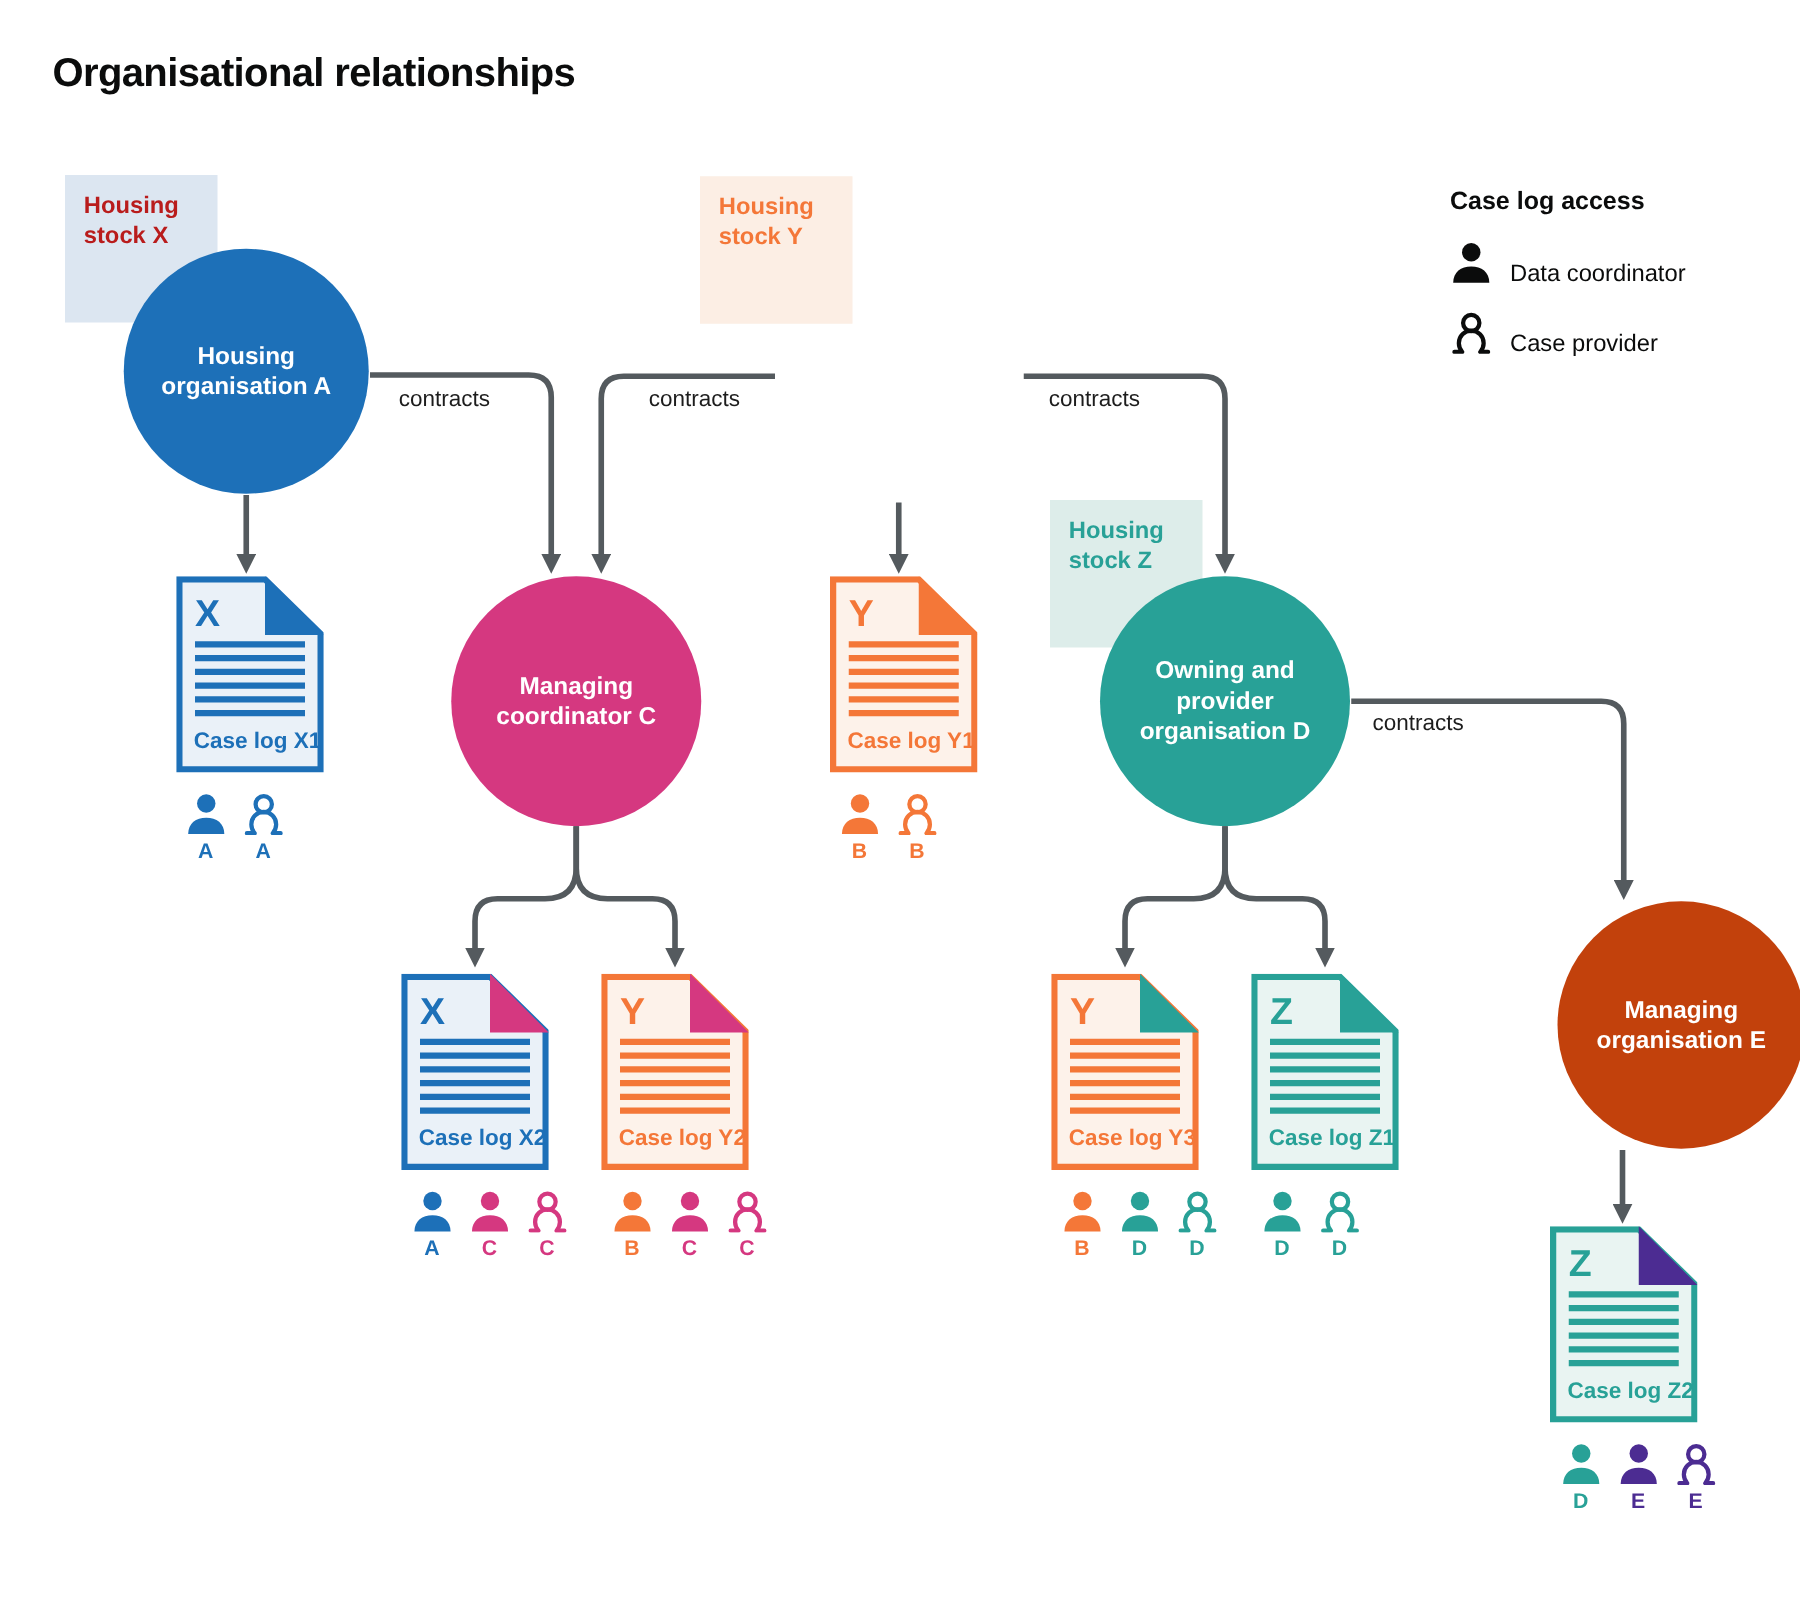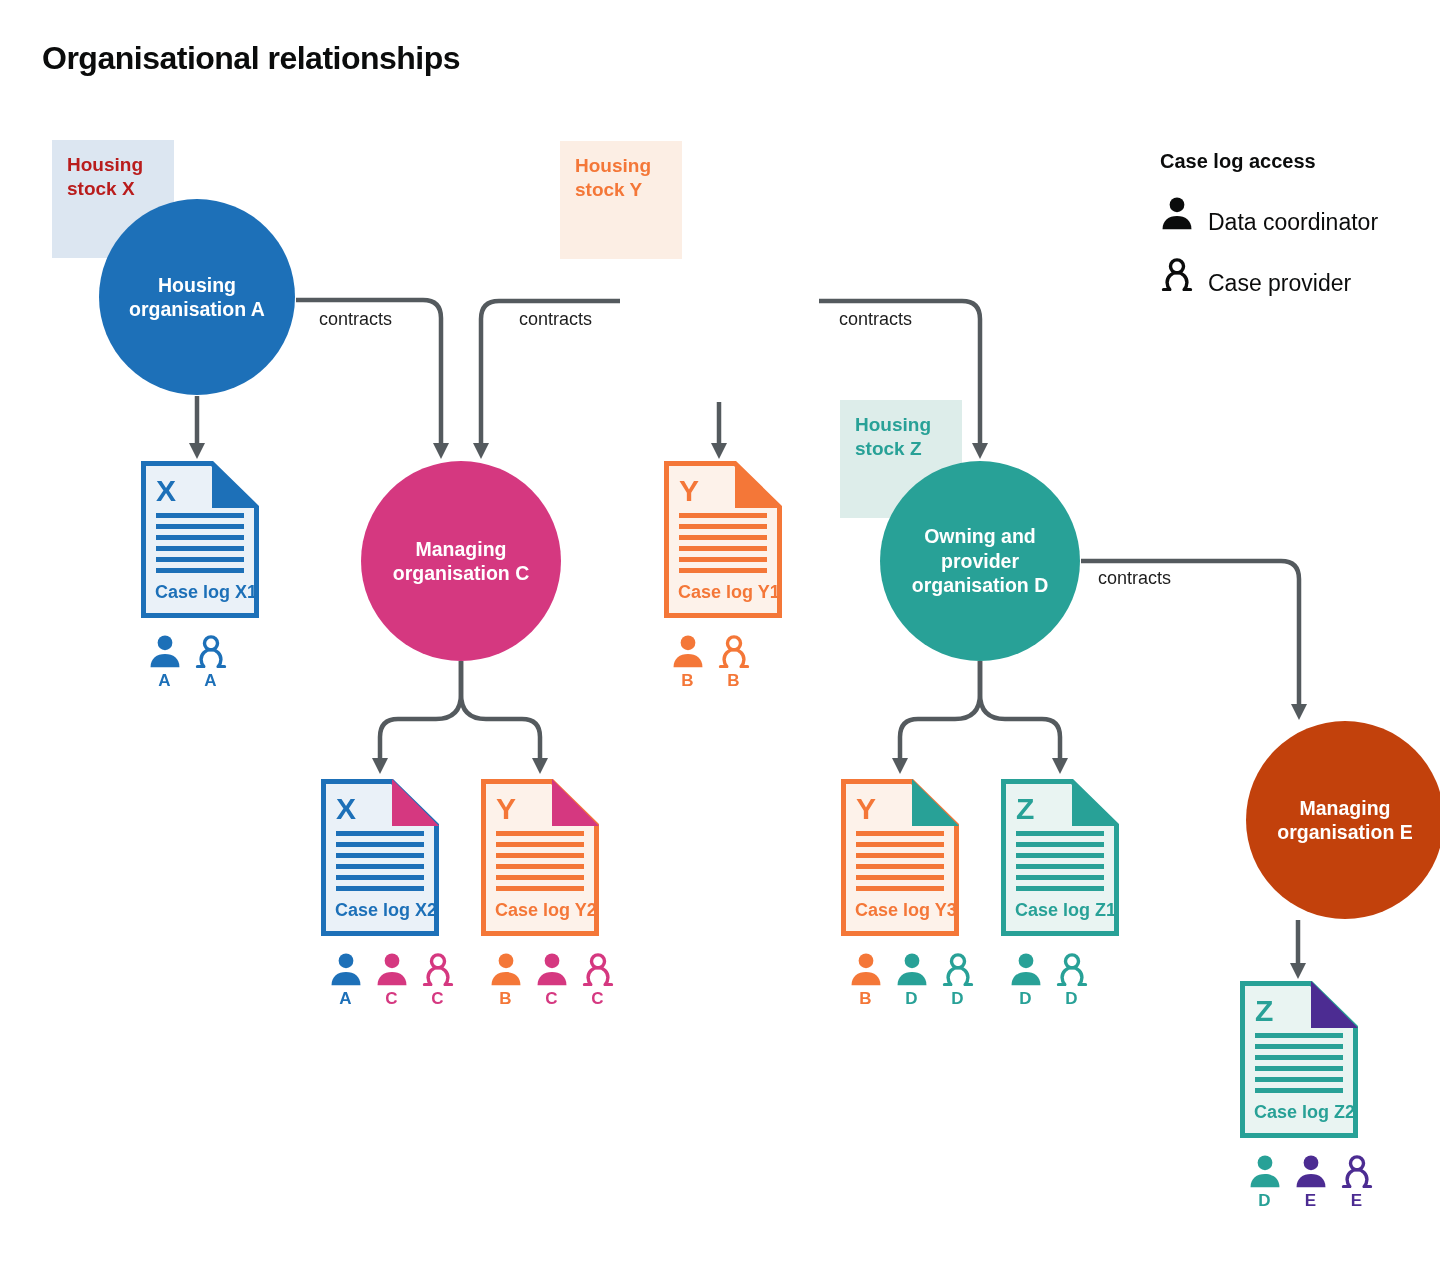--- a/index.html
+++ b/index.html
@@ -51,38 +51,38 @@
   .person{width:36px;height:34px;display:block;}
   .person svg{width:100%;height:100%;display:block;}
   .access-letter{font-size:17px;font-weight:bold;margin-top:3px;}
   .c-blue{color:#1d70b8;} .c-orange{color:#f47738;} .c-pink{color:#d53880;}
   .c-teal{color:#28a197;} .c-purple{color:#4c2c92;} .c-black{color:#0b0c0c;}
   
   .legend{left:1160px;top:150px;width:260px;}
   .legend-title{font-size:20px;font-weight:bold;margin-bottom:16px;}
   .legend-item{display:flex;align-items:center;gap:14px;margin-bottom:14px;}
   .legend-item .person{width:34px;height:34px;}
-  .legend-label{font-size:23px;margin-top:20px;}
+  .legend-label{font-size:19px;margin-top:20px;}
 </style>
 </head>
 <body>
 
 <div id="canvas">
 
   <div class="abs page-title">Organisational relationships</div>
 
   <div class="abs stock-box stock-x">Housing stock X</div>
   <div class="abs stock-box stock-y">Housing stock Y</div>
   <div class="abs stock-box stock-z">Housing stock Z</div>
 
   <div class="abs org org-a">
     <div class="org-inner">Housing organisation A</div>
   </div>
   <div class="abs org org-c">
-    <div class="org-inner">Managing organisation C</div>
+    <div class="org-inner">Managing coordinator C</div>
   </div>
   <div class="abs org org-d">
     <div class="org-inner" style="width:162px">Owning and provider organisation D</div>
   </div>
   <div class="abs org org-e">
     <div class="org-inner">Managing organisation E</div>
   </div>
 
   <svg id="connectors" class="abs" width="1440" height="1280">
     <defs>

